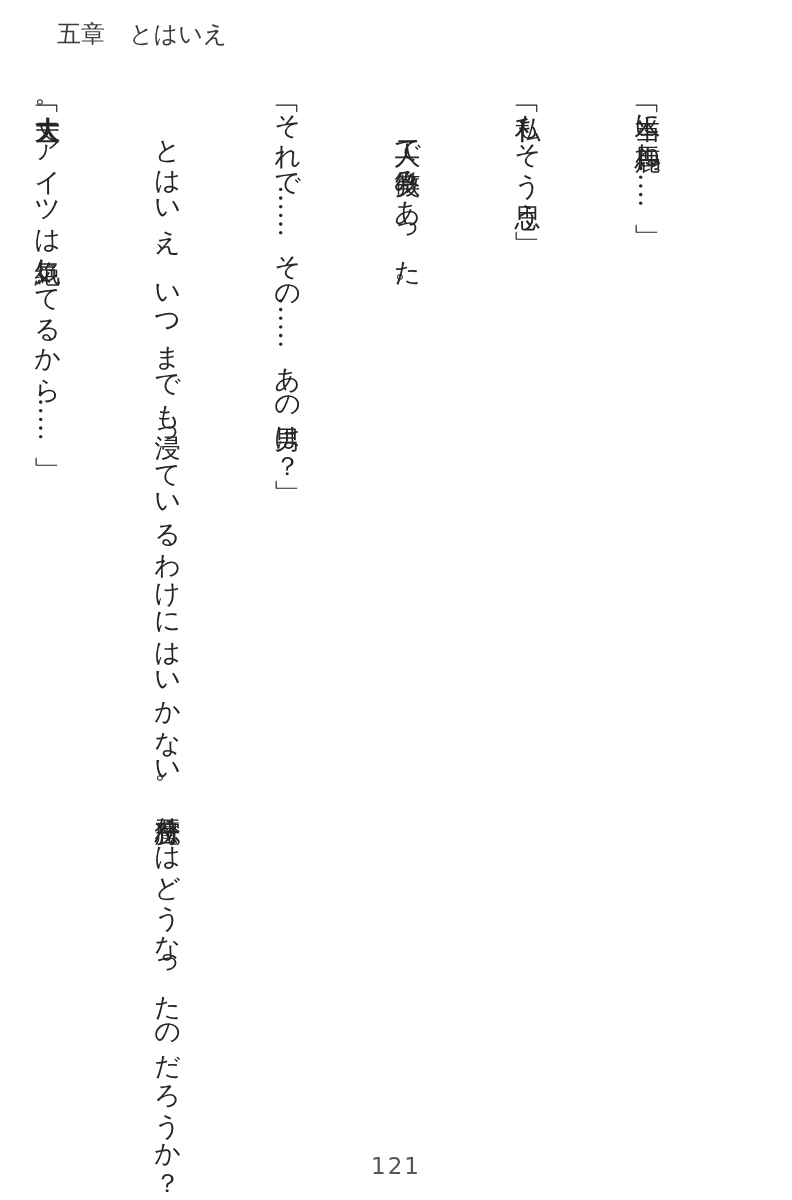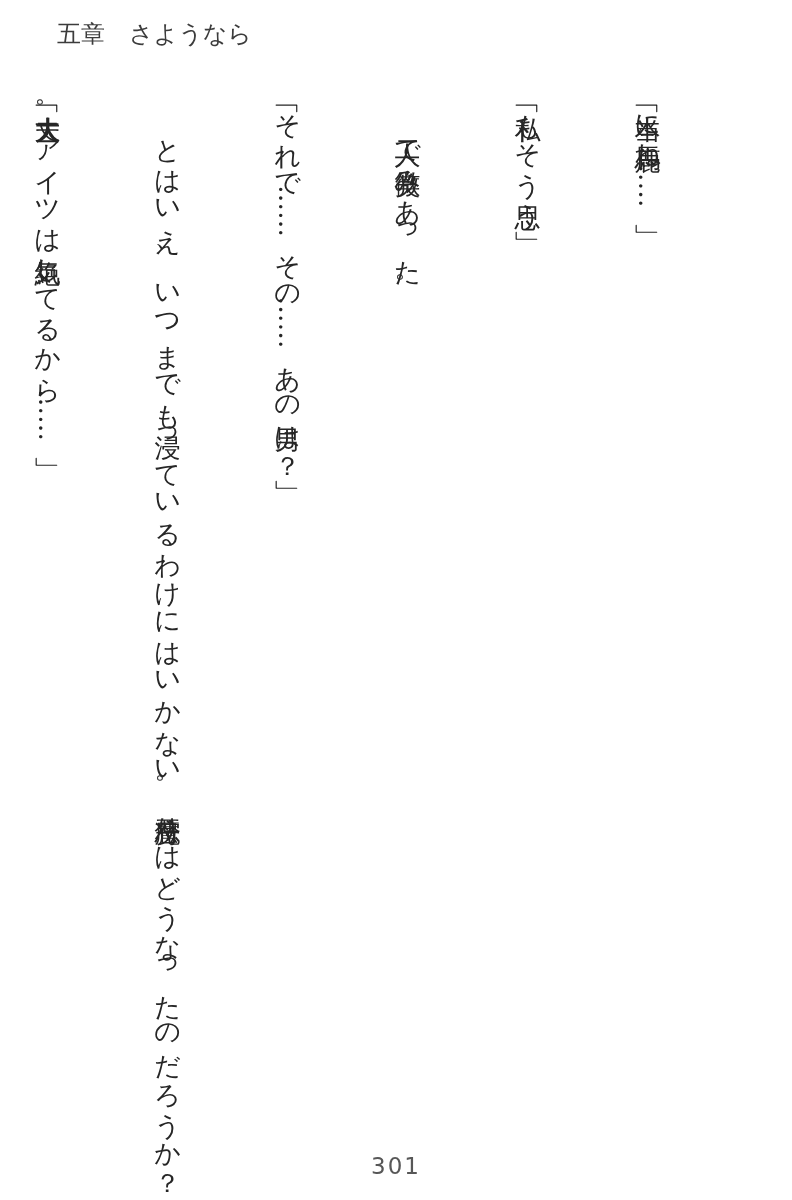--- a/index.html
+++ b/index.html
@@ -47,21 +47,21 @@
     text-align: center;
     font-size: 23px;
     letter-spacing: 2px;
     color: #575757;
     font-family: "DejaVu Sans", sans-serif;
   }
 </style>
 </head>
 <body>
 
-<div class="chapter-header">五章　さようなら</div>
+<div class="chapter-header">五章　とはいえ</div>
 
 <div class="page-body">
   <div class="text-column">「本当に馬鹿ね……」</div>
   <div class="text-column">「私もそう思う」</div>
   <div class="text-column">　二人で微笑みあった。</div>
   <div class="text-column">「それで……その……あの男は？」</div>
   <div class="text-column">　とはいえ、いつまでも浸っているわけにはいかない。悪魔狩りはどうなったのだろうか？</div>
   <div class="text-column">「大丈夫。アイツは気絶してるから……」</div>
   
   
@@ -69,13 +69,13 @@
   
   
   
   
   
   
   
   
 </div>
 
-<div class="page-number">301</div>
+<div class="page-number">121</div>
 
 </body></html>

